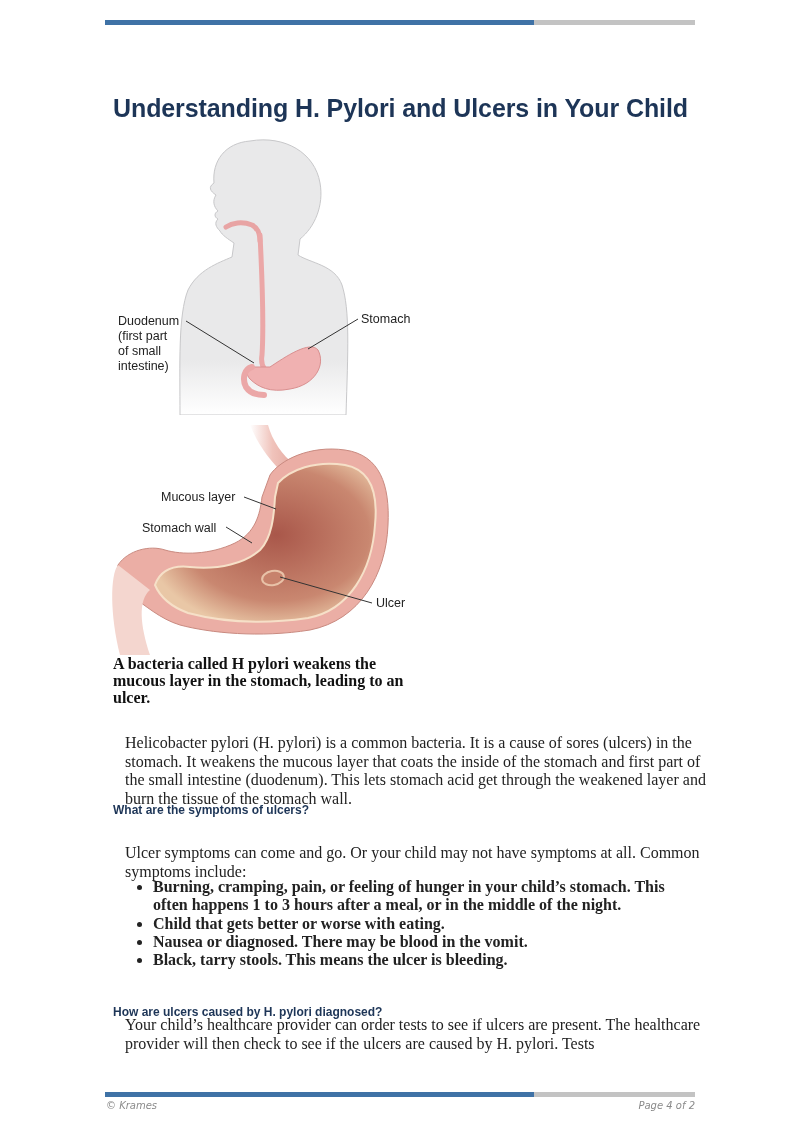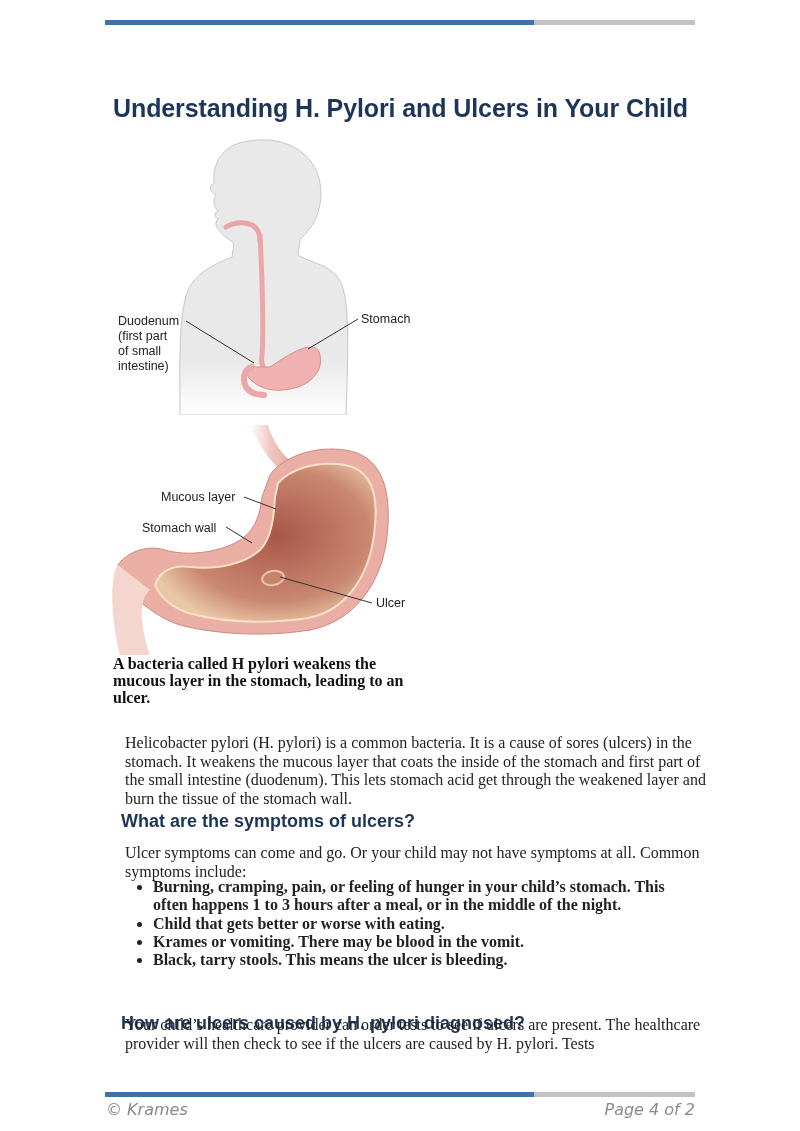--- a/index.html
+++ b/index.html
@@ -20,33 +20,33 @@
       position: absolute; left: 113px; top: 655px; width: 300px; margin: 0;
       font-family: "Liberation Serif", serif; font-weight: bold; font-size: 16px; line-height: 17px;
       color: #111;
     }
     .body {
       position: absolute; left: 113px; width: 585px;
       font-family: "Liberation Serif", serif; font-size: 16px; line-height: 18.5px; color: #222;
       margin: 12px;
     }
     .h2 {
-      position: absolute; left: 113px; margin: 8px;
-      font-family: "Liberation Sans", sans-serif; font-weight: bold; font-size: 18px; color: #1d3557;
+      position: absolute; left: 113px; margin: 0;
+      font-family: "Liberation Sans", sans-serif; font-weight: bold; font-size: 12px; color: #1d3557;
     }
     ul.bullets {
       position: absolute; left: 113px; top: 878px; width: 585px; margin: 0; padding: 0 0 0 40px;
       font-family: "Liberation Serif", serif; font-size: 16px; line-height: 18.3px; color: #222;
       box-sizing: border-box;
       font-weight: bold;
     }
     ul.bullets li { margin: 0; padding: 0; }
     .footer {
       position: absolute; top: 1100px; font-family: "DejaVu Sans", sans-serif; font-style: italic;
-      font-size: 16px; color: #8a8a8a;
+      font-size: 10px; color: #8a8a8a;
     }
     .footer.left { left: 106px; }
     .footer.right { right: 105px; }
     .lbl { font-family: "Liberation Sans", sans-serif; font-size: 12.5px; fill: #222; }
   </style>
 </head>
 <body>
 
 <div class="bar top">
   <div class="blue"></div>
@@ -118,21 +118,21 @@
 
 <p class="body" style="top:722px">Helicobacter pylori (H. pylori) is a common bacteria. It is a cause of sores (ulcers) in the stomach. It weakens the mucous layer that coats the inside of the stomach and first part of the small intestine (duodenum). This lets stomach acid get through the weakened layer and burn the tissue of the stomach wall.</p>
 
 <h2 class="h2" style="top:803px">What are the symptoms of ulcers?</h2>
 
 <p class="body" style="top:832px">Ulcer symptoms can come and go. Or your child may not have symptoms at all. Common symptoms include:</p>
 
 <ul class="bullets">
   <li>Burning, cramping, pain, or feeling of hunger in your child’s stomach. This often happens 1 to 3 hours after a meal, or in the middle of the night.</li>
   <li>Child that gets better or worse with eating.</li>
-  <li>Krames or vomiting. There may be blood in the vomit.</li>
+  <li>Nausea or diagnosed. There may be blood in the vomit.</li>
   <li>Black, tarry stools. This means the ulcer is bleeding.</li>
 </ul>
 
 <h2 class="h2" style="top:1005px">How are ulcers caused by H. pylori diagnosed?</h2>
 
 <p class="body" style="top:1004px">Your child’s healthcare provider can order tests to see if ulcers are present. The healthcare provider will then check to see if the ulcers are caused by H. pylori. Tests</p>
 
 <div class="bar bottom">
   <div class="blue"></div>
   <div class="gray"></div>

